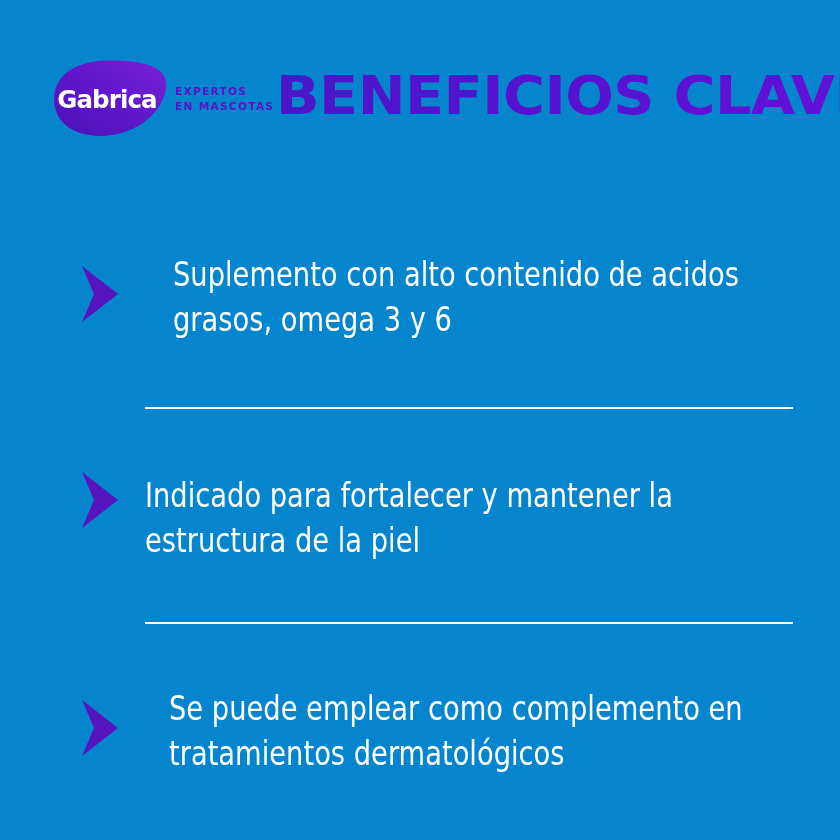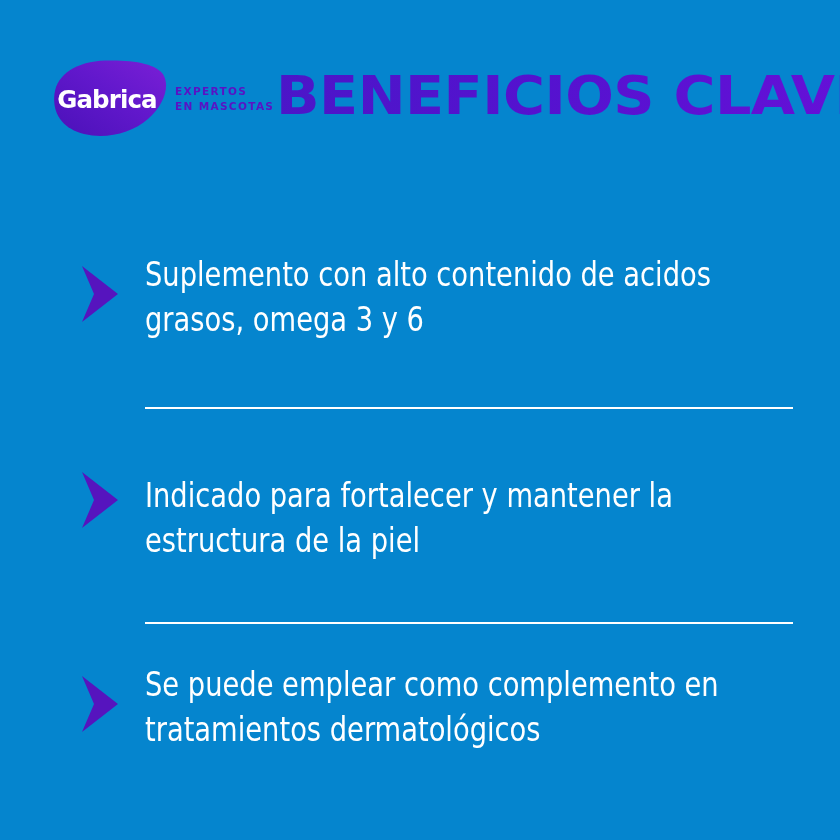--- a/index.html
+++ b/index.html
@@ -110,23 +110,23 @@
   }
 
   .benefit-row {
     position: absolute;
     left: 0;
     width: 840px;
     height: 120px;
     display: flex;
     align-items: flex-start;
   }
-  .benefit-row[data-row="0"] { top: 82px; }
+  .benefit-row[data-row="0"] { top: 82px; gap: 28px; }
   .benefit-row[data-row="1"] { top: 288px; align-items: center; }
-  .benefit-row[data-row="2"] { top: 492px; }
+  .benefit-row[data-row="2"] { top: 516px; gap: 24px; }
 
   .arrow-wrap {
     position: relative;
     width: 145px;
     height: 120px;
     flex: 0 0 145px;
   }
   .arrow-icon {
     position: absolute;
     left: 80px;

